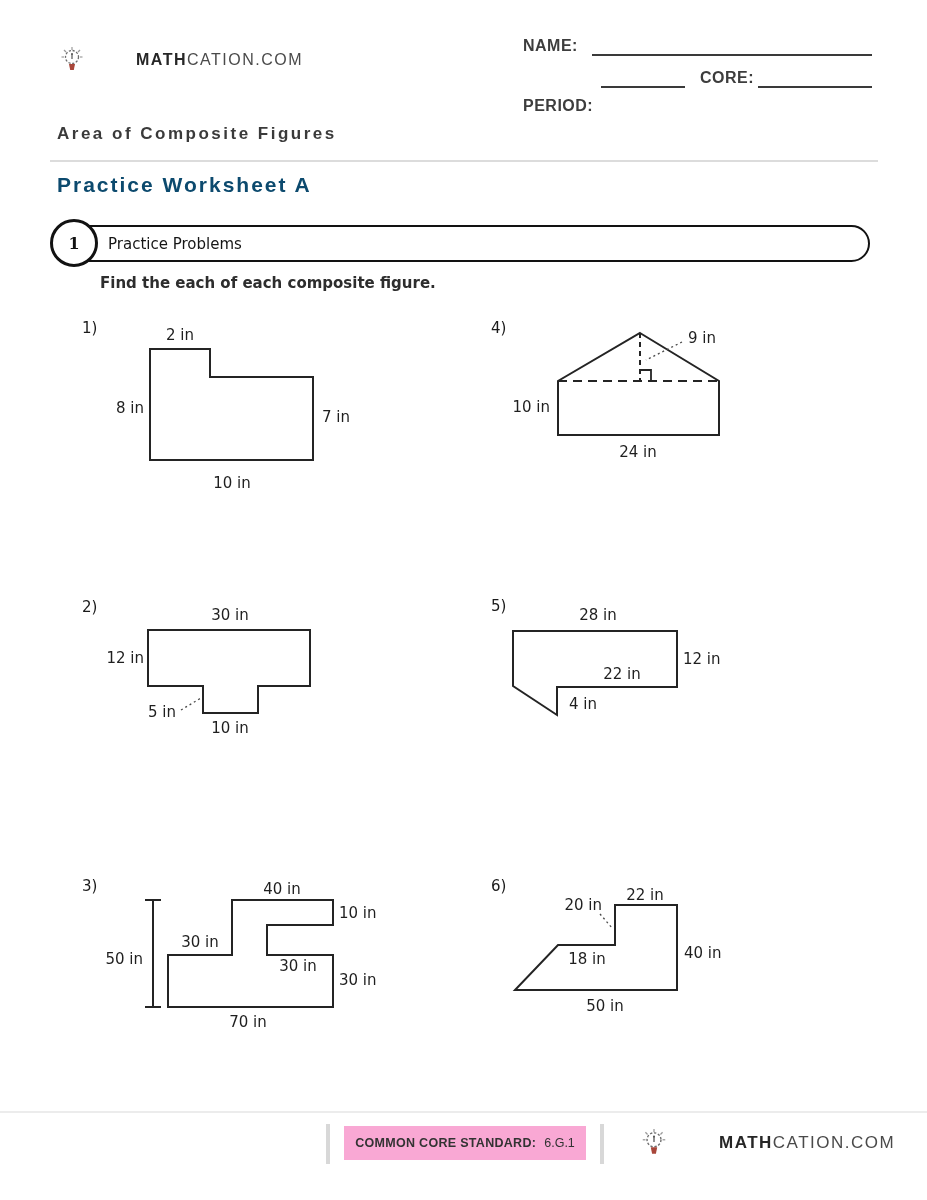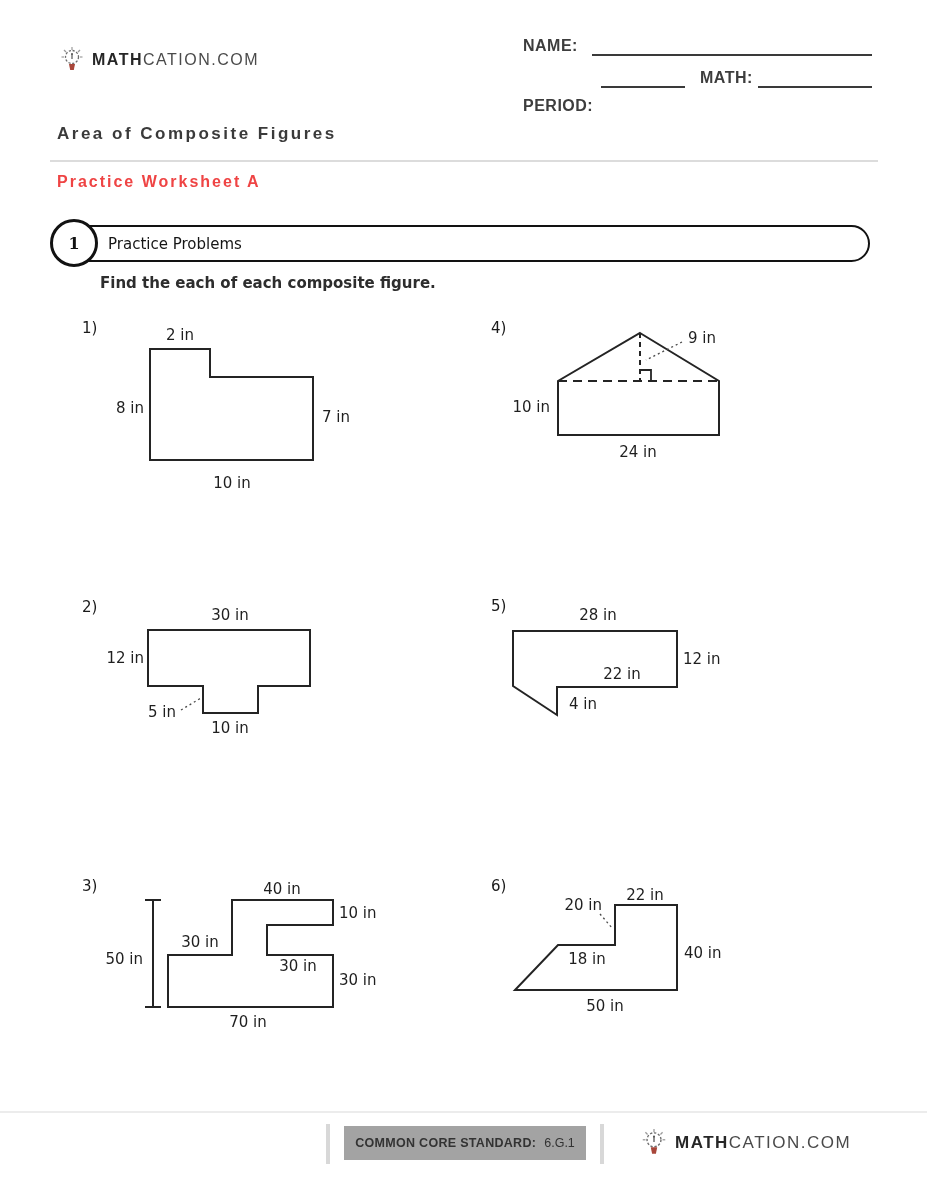--- a/index.html
+++ b/index.html
@@ -7,53 +7,53 @@
   .page {
     position:relative; width:927px; height:1200px; background:#ffffff;
     font-family:"DejaVu Sans", sans-serif; color:#1f1f1f; overflow:hidden;
   }
   .abs { position:absolute; }
 
   
   .logo { display:flex; align-items:center; gap:8px; }
   .logo-text { font-size:16px; letter-spacing:1.5px; white-space:nowrap;
                font-family:"Liberation Sans", sans-serif; }
-  .logo-text b { color:#262626; font-weight:bold; }
+  .logo-text b { color:#262626; font-weight:bold;margin-left:44px; }
   .logo-text span { color:#4a4a4a; font-weight:400; }
   .field-label { font-family:"Liberation Sans", sans-serif; font-weight:bold;
                  font-size:16px; color:#3d3d3d; letter-spacing:.5px; }
   .write-line { border-bottom:2px solid #3a3a3a; height:18px; }
 
   
   .title { font-family:"Liberation Sans", sans-serif; font-weight:bold;
            font-size:17px; letter-spacing:2.5px; color:#3a3a3a; }
   .rule { background:#dcdcdc; height:2px; }
   .subtitle { font-family:"Liberation Sans", sans-serif; font-weight:bold;
-              font-size:16px; letter-spacing:2px; color:#ef4444; }
+              font-size:21px; letter-spacing:2px; color:#0c4a6e; }
 
   
   .pill { border:2px solid #121212; border-radius:19px; background:#fff; }
   .badge-circle { width:48px; height:48px; border:3px solid #121212; border-radius:50%;
                   background:#fff; display:flex; align-items:center; justify-content:center;
                   font-family:"DejaVu Serif", serif; font-weight:bold; font-size:16px; color:#111; }
   .pill-label { font-size:15px; color:#151515; }
   .instruction { font-size:15px; font-weight:bold; color:#2d2d2d; }
   .prob-num { font-size:15px; color:#1a1a1a; }
 
   
   .fig-outline { fill:none; stroke:#242424; stroke-width:2; stroke-linejoin:miter; }
   .fig-dash { fill:none; stroke:#242424; stroke-width:2; }
   .fig-leader { fill:none; stroke:#4a4a4a; stroke-width:1.3; }
   .dim { font-family:"DejaVu Sans", sans-serif; font-size:15px; fill:#1f1f1f; }
 
   
   .footer-rule { background:#ececec; height:2px; }
   .copyright { font-size:12.5px; color:#3f3f3f; line-height:17px; }
   .v-divider { width:4px; height:40px; background:#d8d8d8; }
-  .standard-box { background:#a3a3a3; display:flex; align-items:center; justify-content:center;
+  .standard-box { background:#f9a8d4; display:flex; align-items:center; justify-content:center;
                   gap:8px; font-family:"Liberation Sans", sans-serif; }
   .standard-label { font-weight:bold; font-size:12.5px; color:#333; letter-spacing:.3px; }
   .standard-value { font-size:12.5px; color:#333; }
   .logo-text.sm { font-size:17px; }
 </style>
 </head>
 <body>
 
 <div class="page">
 
@@ -69,21 +69,21 @@
       <circle cx="12" cy="8" r="1" fill="#555"></circle>
       <path d="M9 18 h6 l-1.2 6 h-3.6 z" fill="#a8463a"></path>
     </svg>
     <div class="logo-text"><b>MATH</b><span>CATION.COM</span></div>
   </div>
 
   <div class="abs field-label" style="left:523px; top:37px;">NAME:</div>
   <div class="abs write-line" style="left:592px; top:38px; width:280px;"></div>
   <div class="abs field-label" style="left:523px; top:69px;margin-top:28px;">PERIOD:</div>
   <div class="abs write-line" style="left:601px; top:70px; width:84px;"></div>
-  <div class="abs field-label" style="left:700px; top:69px;">MATH:</div>
+  <div class="abs field-label" style="left:700px; top:69px;">CORE:</div>
   <div class="abs write-line" style="left:758px; top:70px; width:114px;"></div>
 
   <div class="abs title" style="left:57px; top:124px;">Area of Composite Figures</div>
   <div class="abs rule" style="left:50px; top:160px; width:828px;"></div>
   <div class="abs subtitle" style="left:57px; top:173px;">Practice Worksheet A</div>
 
   <div class="abs pill" style="left:58px; top:225px; width:812px; height:37px;"></div>
   <div class="abs badge-circle" style="left:50px; top:219px;">
       <span>1</span>
     </div>

